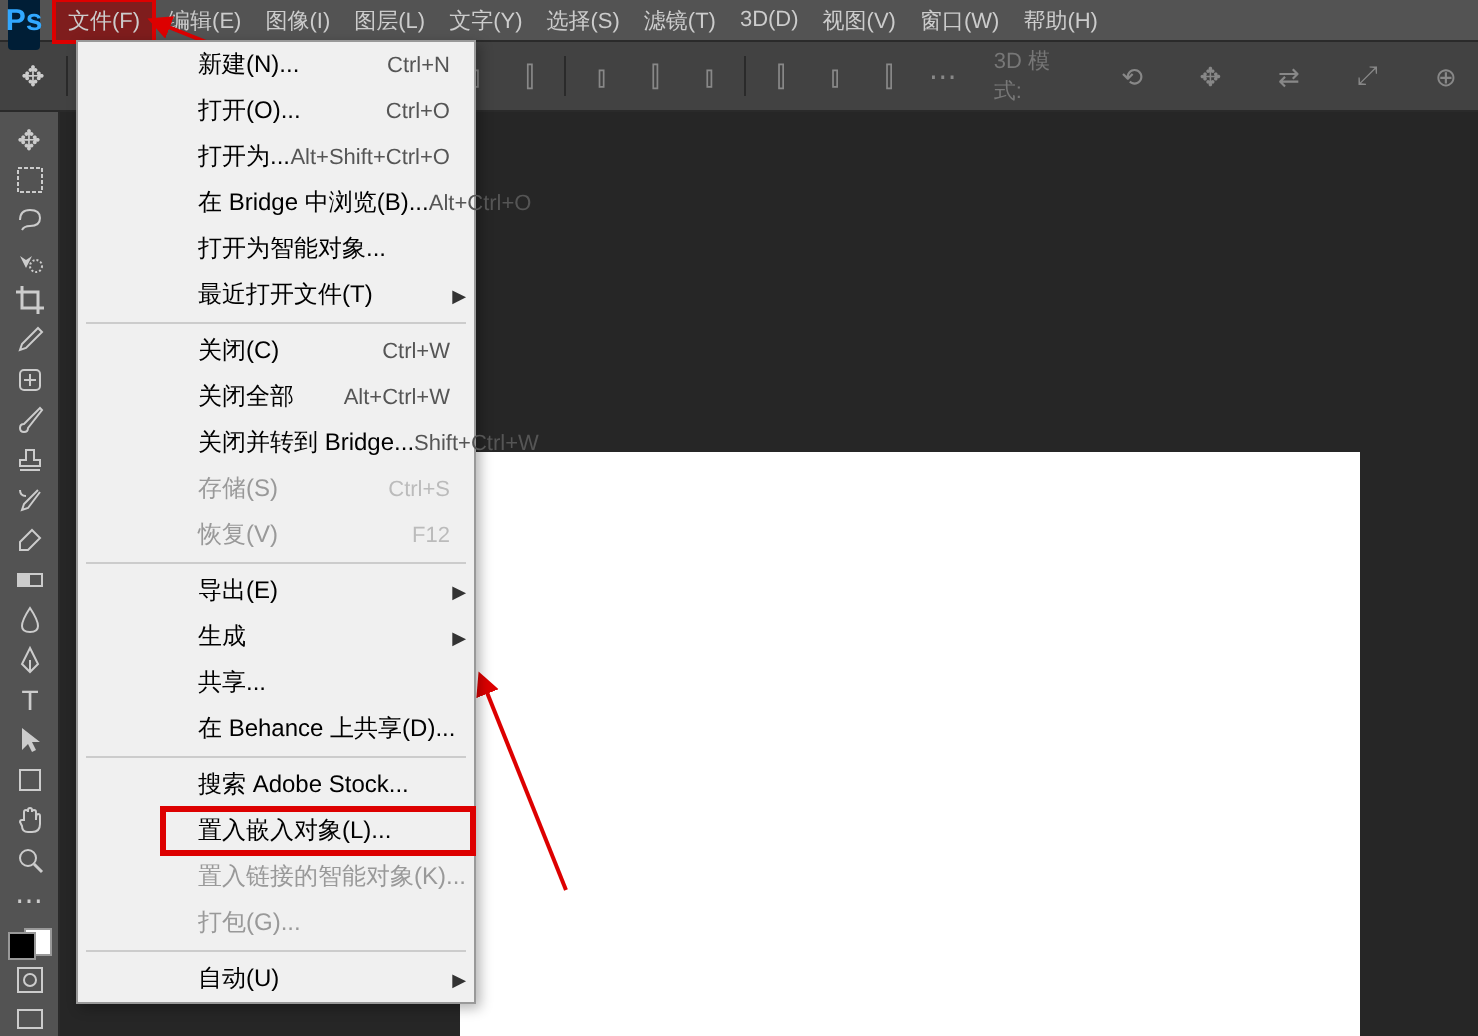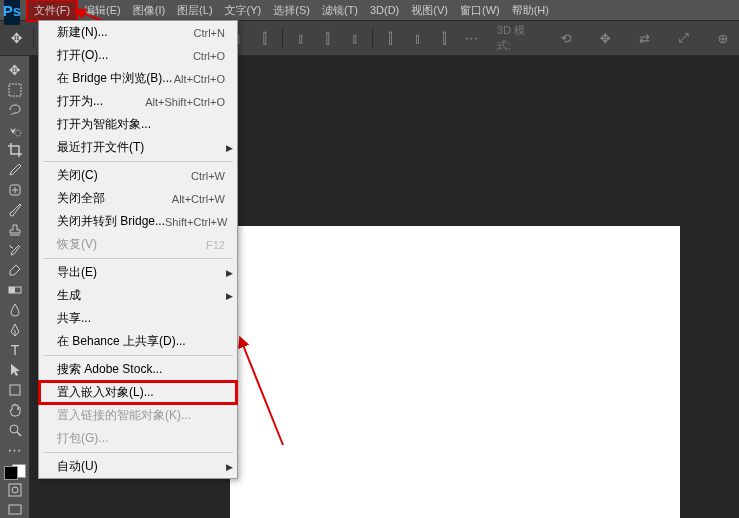--- a/index.html
+++ b/index.html
@@ -24,21 +24,21 @@
 .ltools { width: 30px; background: #535353; border-right: 1px solid #2a2a2a; display: flex; flex-direction: column; align-items: center; padding-top: 6px; gap: 4px; }
 .ltools .tool { width: 22px; height: 22px; color: #ccc; display: flex; align-items: center; justify-content: center; font-size: 14px; cursor: default; position: relative; }
 .ltools .tool svg { width: 16px; height: 16px; }
 .ltools .swatch { margin-top: 4px; position: relative; width: 22px; height: 22px; }
 .ltools .swatch .fg { position: absolute; width: 14px; height: 14px; background: #000; border: 1px solid #999; top: 0; left: 0; }
 .ltools .swatch .bg { position: absolute; width: 14px; height: 14px; background: #fff; border: 1px solid #999; bottom: 0; right: 0; }
 .canvas-area { flex: 1; background: #262626; position: relative; }
 .canvas-area .doc { position: absolute; left: 200px; top: 170px; width: 450px; height: 320px; background: #fff; }
 
 .dropdown { position: absolute; left: 38px; top: 20px; width: 200px; background: #f0f0f0; border: 1px solid #999; box-shadow: 2px 2px 6px rgba(0,0,0,.3); font-size: 12px; color: #000; z-index: 10; }
-.dropdown .row { display: flex; justify-content: space-between; align-items: center; padding: 3px 12px 3px 18px; cursor: default; white-space: nowrap; position: relative; }
+.dropdown .row { display: flex; justify-content: space-between; align-items: center; padding: 3px 12px 3px 18px; cursor: default; white-space: nowrap; position: relative; margin-left: 42px; }
 .dropdown .row.dis { color: #999; }
 .dropdown .row .sc { color: #555; font-size: 11px; }
 .dropdown .row.dis .sc { color: #bbb; }
 .dropdown .row .sub { position: absolute; right: 4px; font-size: 9px; color: #333; }
 .dropdown .sep { height: 1px; background: #ccc; margin: 2px 4px; }
 .dropdown .row.hlbox { outline: 3px solid #d00; outline-offset: -2px; }
 
 .arrow { position: absolute; pointer-events: none; }
 .arrow.a1 { left: 78px; top: 10px; }
 .arrow.a2 { left: 238px; top: 340px; }
@@ -219,46 +219,50 @@
   <div id="dd-block">
       <div class="row">
         <span>新建(N)...</span>
         <span class="sc">Ctrl+N</span>
       </div>
       <div class="row">
         <span>打开(O)...</span>
         <span class="sc">Ctrl+O</span>
       </div>
       <div class="row">
+        <span>打开为...</span>
+        <span class="sc">Alt+Shift+Ctrl+O</span>
+      </div>
+      <div class="row">
         <span>在 Bridge 中浏览(B)...</span>
         <span class="sc">Alt+Ctrl+O</span>
       </div>
       <div class="row">
-        <span>打开为...</span>
-        <span class="sc">Alt+Shift+Ctrl+O</span>
-      </div>
-      <div class="row">
         <span>打开为智能对象...</span>
       </div>
       <div class="row">
         <span>最近打开文件(T)</span>
         <span class="sub">▶</span>
       </div>
       <div class="sep"></div>
       <div class="row">
         <span>关闭(C)</span>
         <span class="sc">Ctrl+W</span>
       </div>
       <div class="row">
         <span>关闭全部</span>
         <span class="sc">Alt+Ctrl+W</span>
       </div>
       <div class="row">
         <span>关闭并转到 Bridge...</span>
         <span class="sc">Shift+Ctrl+W</span>
+      </div>
+      <div class="row dis">
+        <span>存储(S)</span>
+        <span class="sc">Ctrl+S</span>
       </div>
       <div class="row dis">
         <span>恢复(V)</span>
         <span class="sc">F12</span>
       </div>
       <div class="sep"></div>
       <div class="row">
         <span>导出(E)</span>
         <span class="sub">▶</span>
       </div>

